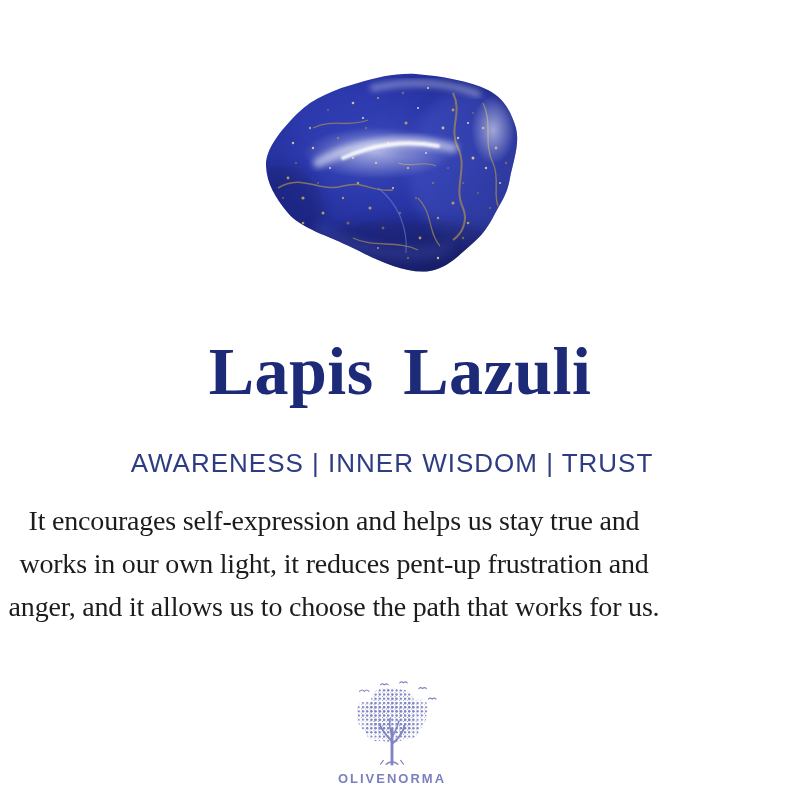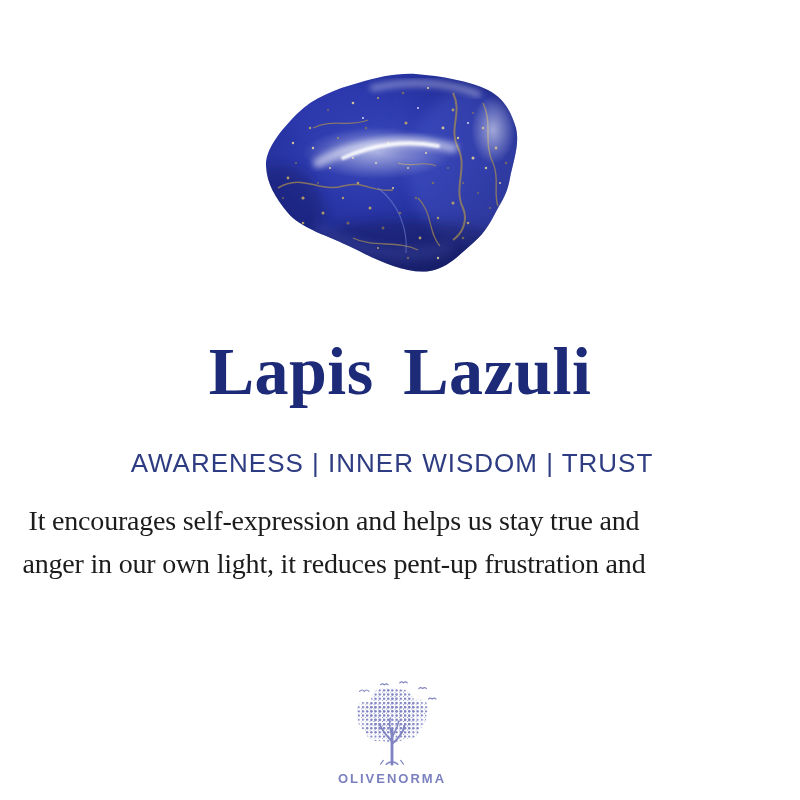--- a/index.html
+++ b/index.html
@@ -175,21 +175,22 @@
       </g>
     </svg>
   </div>
 
   <div class="title">Lapis Lazuli</div>
 
   <div class="subtitle">AWARENESS | INNER WISDOM | TRUST</div>
 
   <div class="description">
     <div class="line">It encourages self-expression and helps us stay true and</div>
-    <div class="line">anger in our own light, it reduces pent-up frustration and</div>
+    <div class="line">works in our own light, it reduces pent-up frustration and</div>
+    <div class="line">anger, and it allows us to choose the path that works for us.</div>
   </div>
 
   <div class="brand">
     <svg width="96" height="88" viewBox="0 0 100 92">
       <defs>
         <pattern id="leafdots" patternUnits="userSpaceOnUse" width="4.4" height="4.4">
           <circle cx="2" cy="2" r="1.05" fill="#8084c2"></circle>
           <circle cx="0.2" cy="4.2" r="0.6" fill="#8084c2" opacity="0.7"></circle>
         </pattern>
       </defs>

